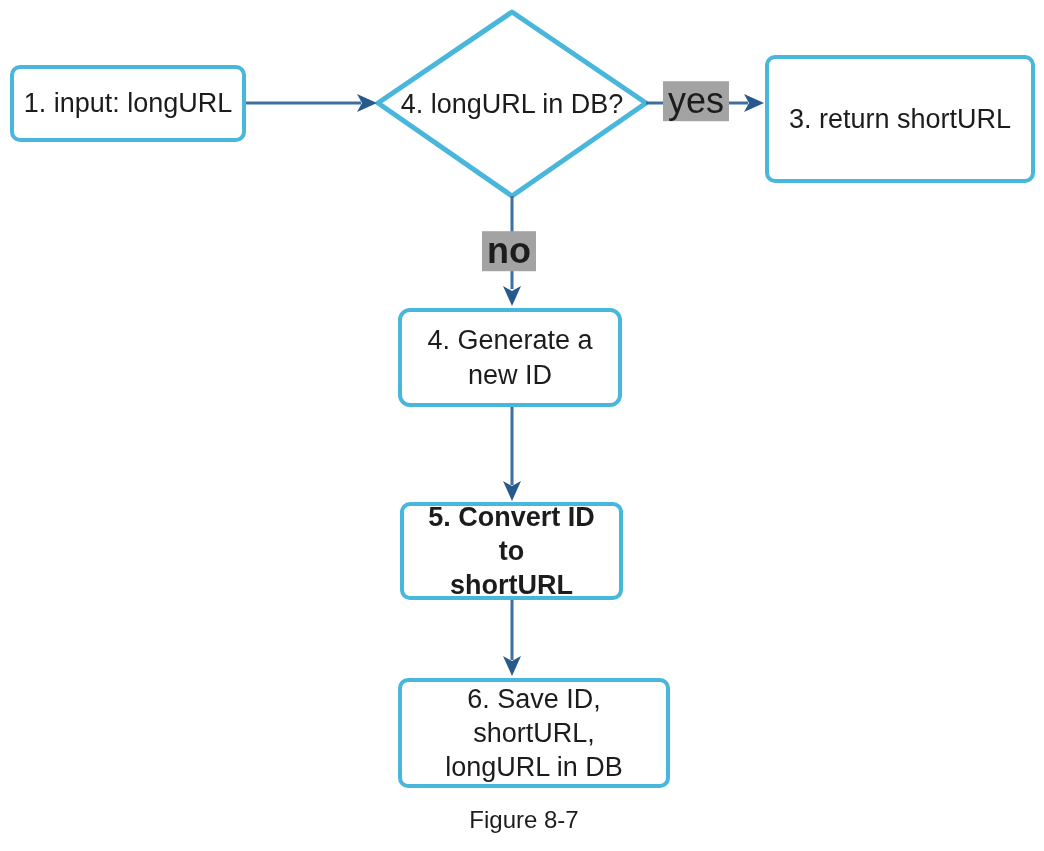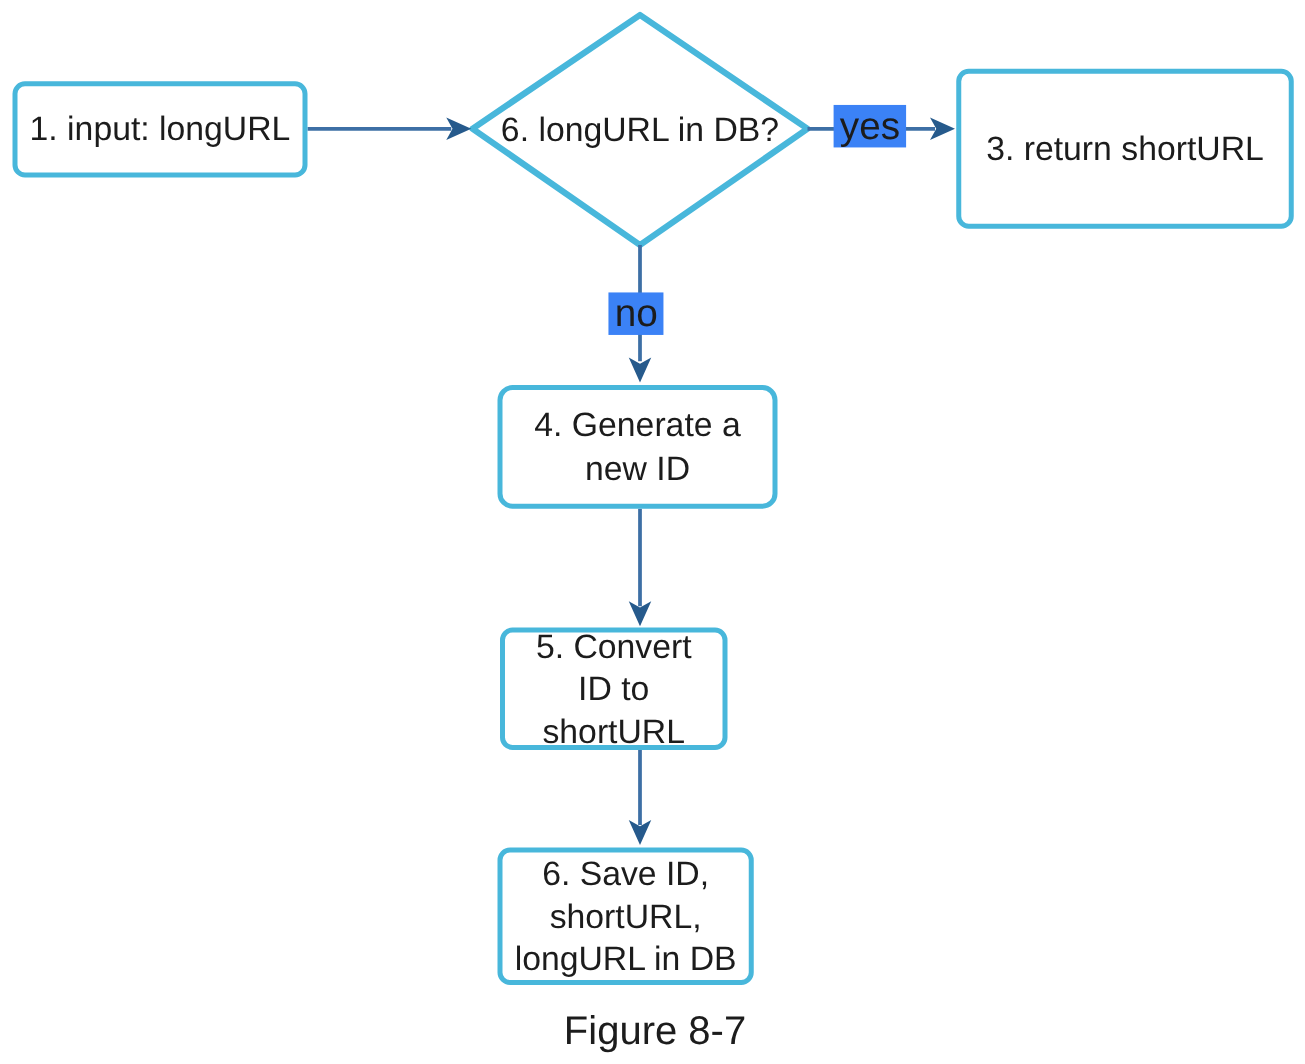--- a/index.html
+++ b/index.html
@@ -52,40 +52,40 @@
     display: flex;
     align-items: center;
     justify-content: center;
     font-size: 27px;
     color: var(--text);
     text-align: center;
   }
   .edge-label {
     position: absolute;
     transform: translate(-50%, -50%);
-    background: #3b82f6;
+    background: #a3a3a3;
     padding: 0 5px;
-    font-size: 31px;
+    font-size: 36px;
     color: var(--text);
     line-height: 1.1;
   }
   .edge-label.yes { left: 696px; top: 101px; }
-  .edge-label.no  { left: 509px; top: 251px; }
+  .edge-label.no  { left: 509px; top: 251px; font-weight: bold; }
   .caption {
     position: absolute;
     left: 524px; top: 806px;
     transform: translateX(-50%);
-    font-size: 32px;
+    font-size: 24px;
     color: var(--text);
   }
   .node-input    { left: 10px;  top: 65px;  width: 236px; height: 77px;  }
   .node-return   { left: 765px; top: 55px;  width: 270px; height: 128px; }
   .node-generate { left: 398px; top: 308px; width: 224px; height: 99px; border-radius: 12px;  }
-  .node-convert  { left: 400px; top: 502px; width: 182px; height: 98px;  }
-  .node-save     { left: 398px; top: 678px; width: 205px; height: 110px; }
+  .node-convert  { left: 400px; top: 502px; width: 223px; height: 98px; font-weight: bold;  }
+  .node-save     { left: 398px; top: 678px; width: 272px; height: 110px; }
 </style>
 </head>
 <body>
 
 <div class="stage">
 
   <svg class="canvas" viewBox="0 0 1044 851" xmlns="http://www.w3.org/2000/svg">
 
     <polygon class="diamond" points="512,12 646,103 512,196 378,103"></polygon>
 
@@ -100,21 +100,21 @@
 
     <line class="connector" x1="512" y1="407" x2="512" y2="485"></line>
     <polygon class="arrowhead" points="512,501 503,481 512,486 521,481"></polygon>
 
     <line class="connector" x1="512" y1="600" x2="512" y2="660"></line>
     <polygon class="arrowhead" points="512,676 503,656 512,661 521,656"></polygon>
   </svg>
 
   <div class="node node-input">1. input: longURL</div>
 
-  <div class="decision-label">6. longURL in DB?</div>
+  <div class="decision-label">4. longURL in DB?</div>
 
   <div class="node node-return">3. return shortURL</div>
 
   <div class="node node-generate">4. Generate a
 new ID</div>
 
   <div class="node node-convert">5. Convert ID to
 shortURL</div>
 
   <div class="node node-save">6. Save ID,

